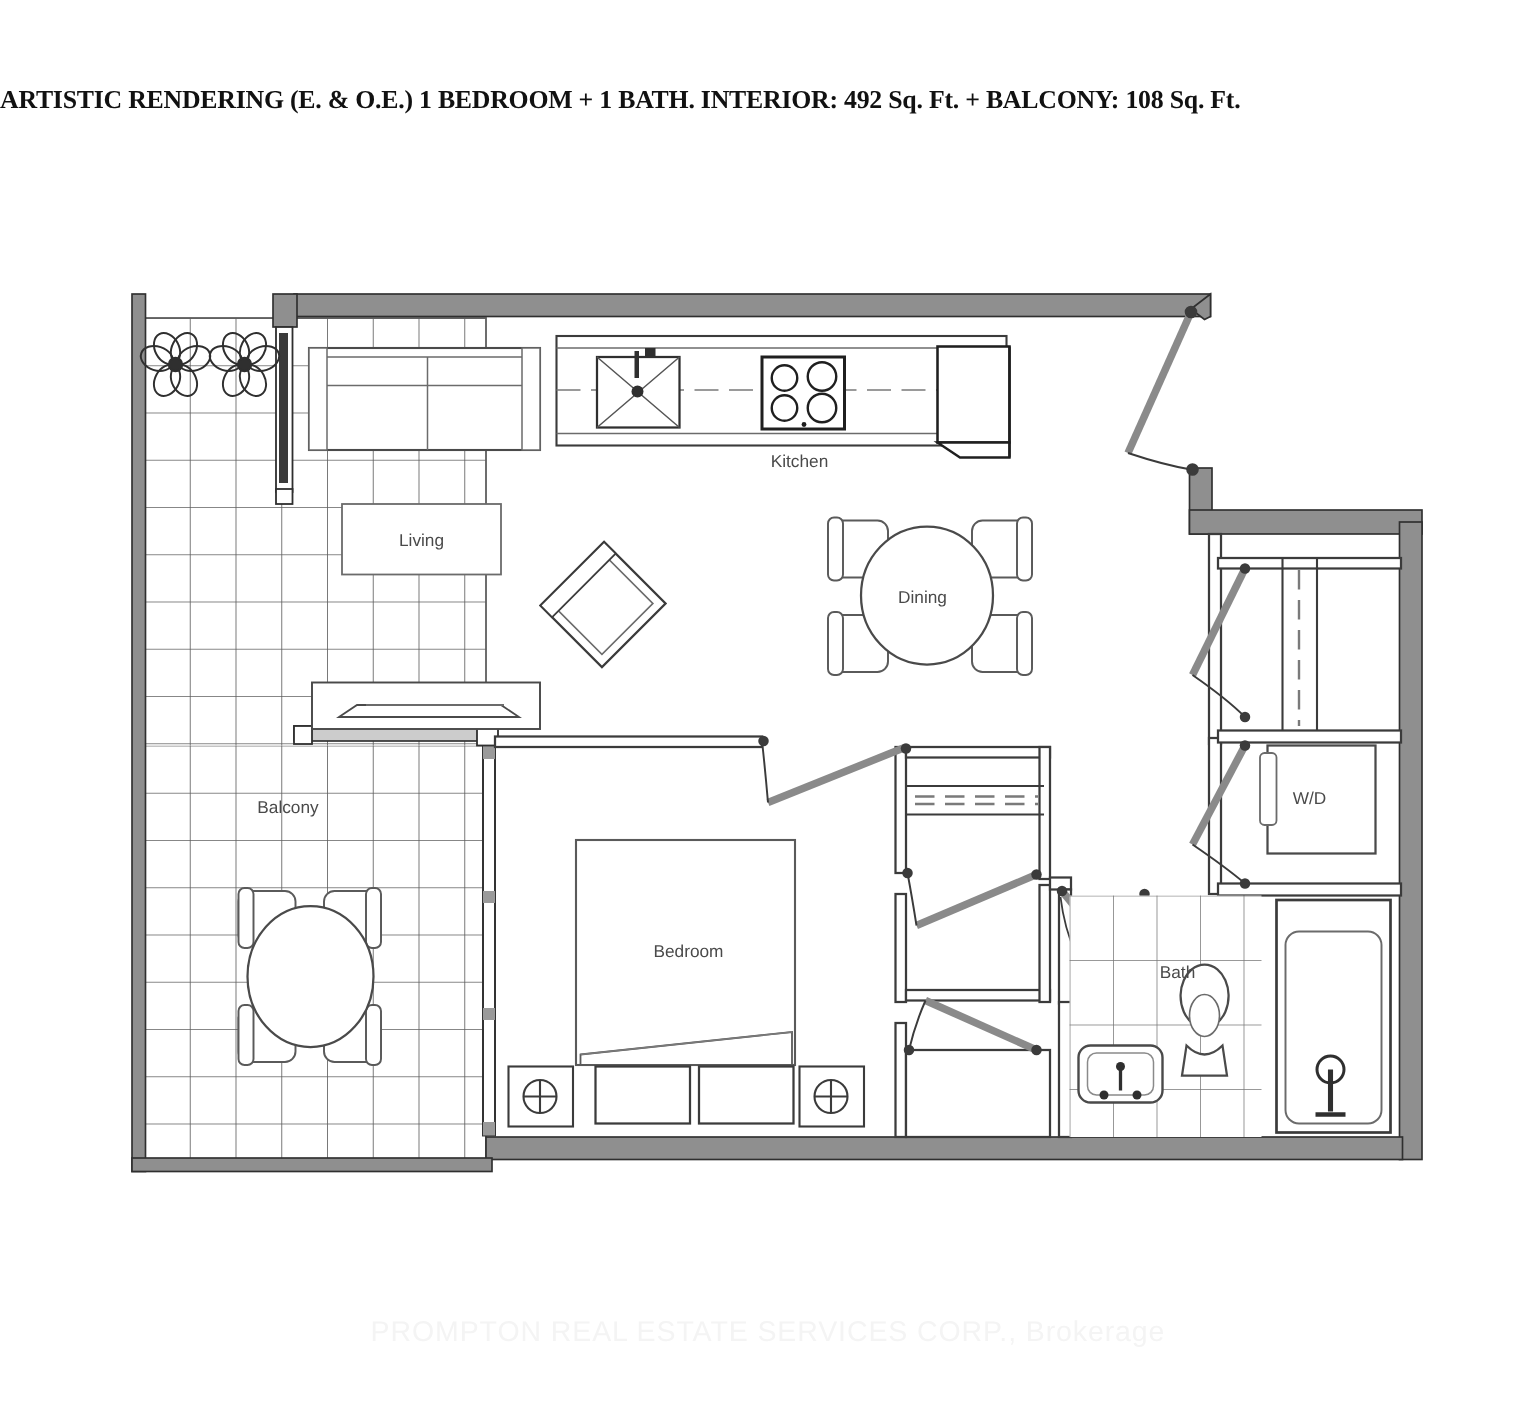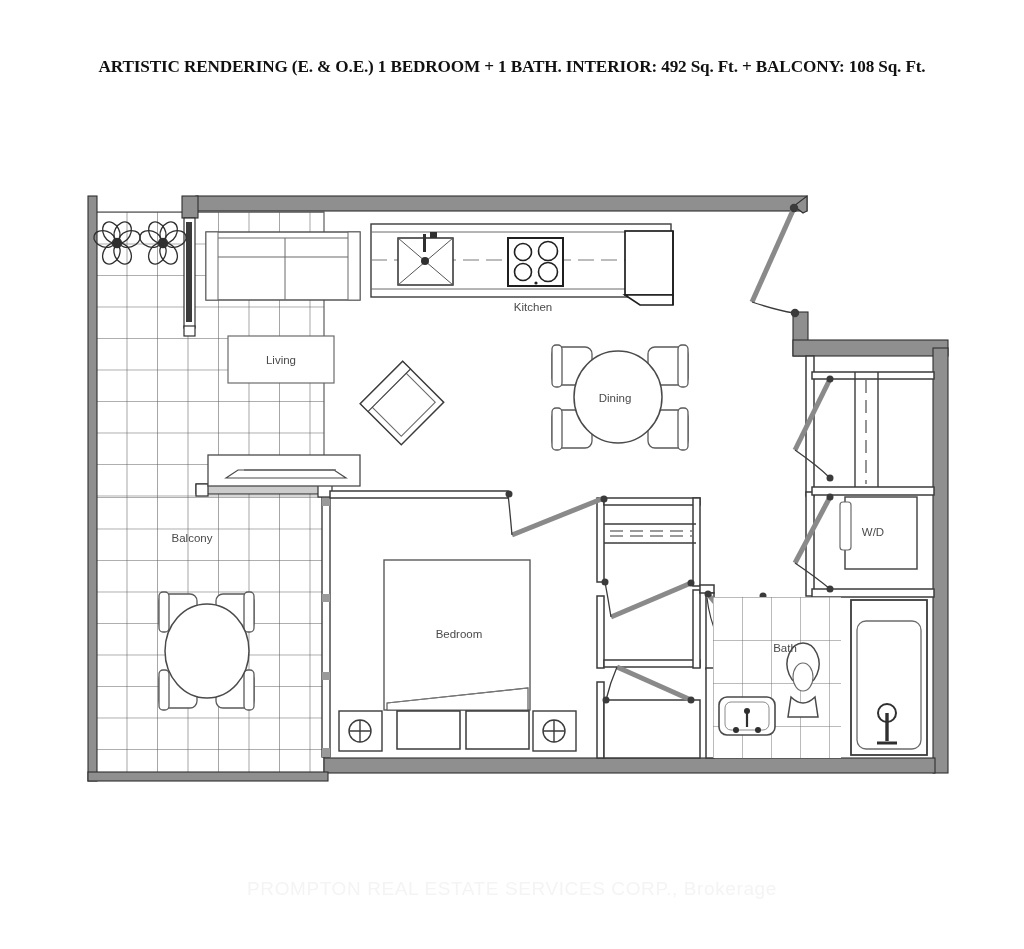--- a/index.html
+++ b/index.html
@@ -13,21 +13,20 @@
     height: 949px;
     position: relative;
     font-family: "Liberation Sans", sans-serif;
     overflow: hidden;
   }
   #plan-title {
     position: absolute;
     left: 0;
     top: 57px;
     width: 1024px;
-    text-align: center;
     font-family: "Liberation Serif", serif;
     font-weight: bold;
     font-size: 17.2px;
     letter-spacing: -0.15px;
     color: #111111;
     white-space: nowrap;
   }
   #floorplan-canvas {
     position: absolute;
     left: 0;

